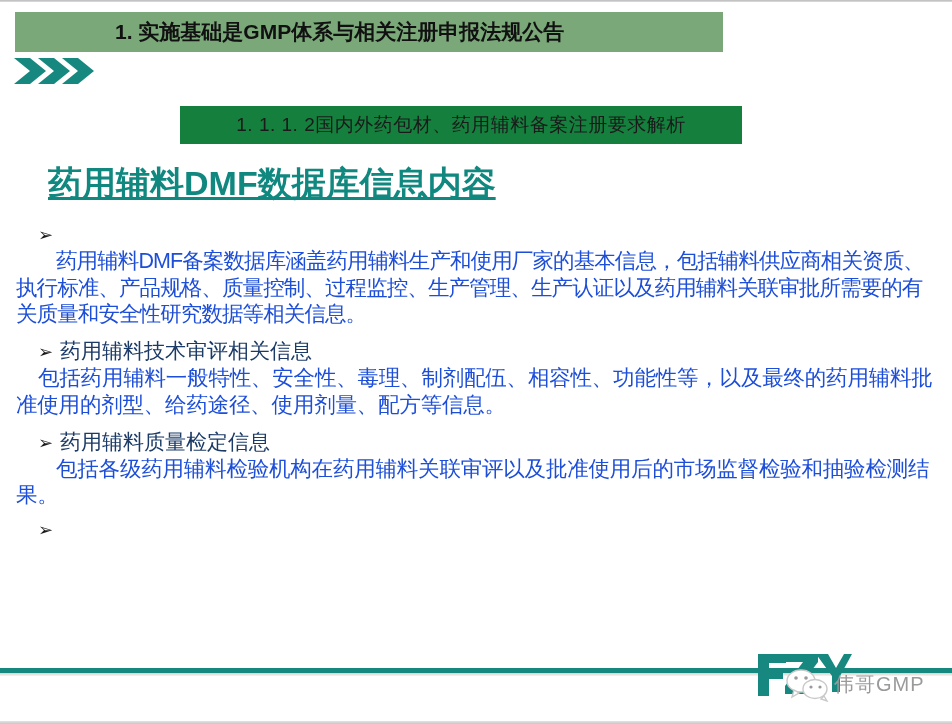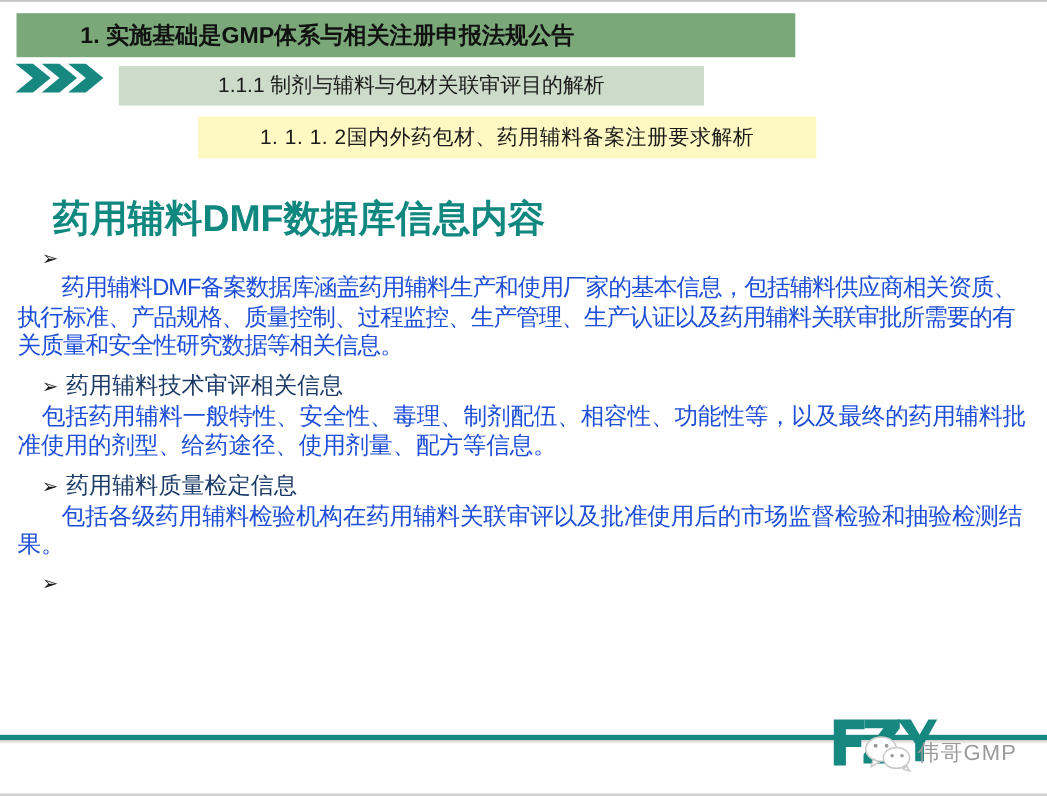--- a/index.html
+++ b/index.html
@@ -38,61 +38,63 @@
     width: 708px; height: 40px;
     background: #7aa878;
     padding-left: 58px;
   }
   .hdr-box-1 .hdr-text {
     font-size: 21px;
     font-weight: bold;
     color: #111111;
     letter-spacing: 0px;
     white-space: nowrap;
+    margin-left: 42px;
   }
   .hdr-box-2 {
     left: 108px; top: 60px;
     width: 532px; height: 36px;
     background: #cddbc9;
     justify-content: center;
   }
   .hdr-box-2 .hdr-text {
     font-size: 19px;
     color: #1a1a1a;
     white-space: nowrap;
   }
   .hdr-box-3 {
     left: 180px; top: 106px;
     width: 562px; height: 38px;
-    background: #fef9c3;
+    background: #15803d;
     justify-content: center;
   }
   .hdr-box-3 .hdr-text {
     font-size: 19px;
     color: #1a1a1a;
     white-space: nowrap;
     letter-spacing: 0.5px;
   }
 
   
   .chevrons {
     position: absolute;
     left: 12px; top: 56px;
     width: 86px; height: 30px;
   }
 
   
   .main-title {
     position: absolute;
-    left: 48px; top: 176px;
+    left: 48px; top: 161px;
     font-size: 34px;
     font-weight: bold;
     color: #11887f;
     white-space: nowrap;
     letter-spacing: 0px;
+    text-decoration: underline;
   }
 
   
   .content {
     position: absolute;
     left: 16px; top: 224px;
     width: 920px;
   }
   .sec-head {
     display: flex;
@@ -186,23 +188,20 @@
   </div>
 
   <div class="chevrons">
     <svg width="86" height="30" viewBox="0 0 86 30" xmlns="http://www.w3.org/2000/svg">
       <polygon points="2,2 18,2 34,15 18,28 2,28 18,15" fill="#17887f"></polygon>
       <polygon points="26,2 42,2 58,15 42,28 26,28 42,15" fill="#17887f"></polygon>
       <polygon points="50,2 66,2 82,15 66,28 50,28 66,15" fill="#17887f"></polygon>
     </svg>
   </div>
 
-  <div class="hdr-box hdr-box-2">
-    <span class="hdr-text">1.1.1 制剂与辅料与包材关联审评目的解析</span>
-  </div>
 
   <div class="hdr-box hdr-box-3">
     <span class="hdr-text">1. 1. 1. 2国内外药包材、药用辅料备案注册要求解析</span>
   </div>
 
   <div class="main-title">药用辅料DMF数据库信息内容</div>
 
   <div class="content">
 
     <div class="sec-block s1">

